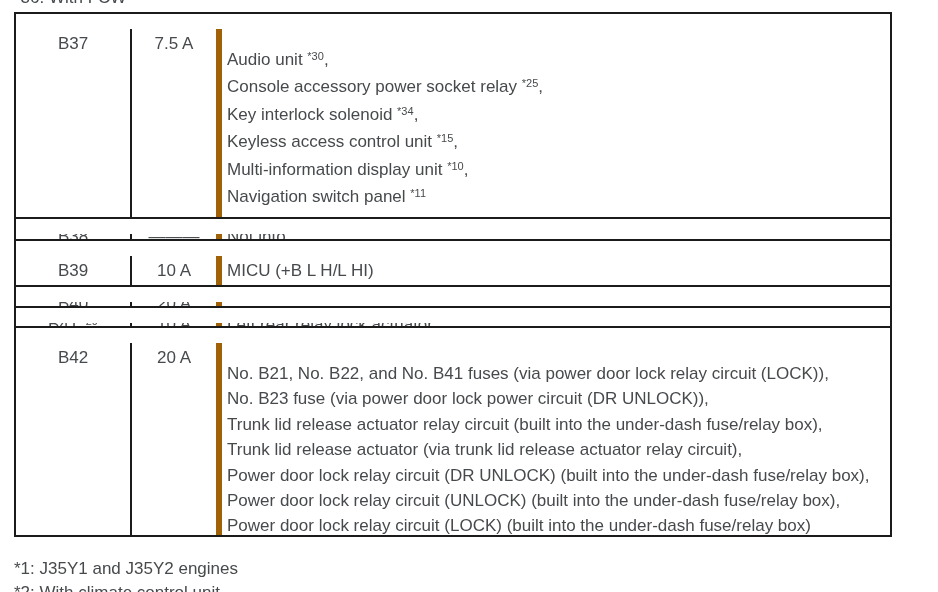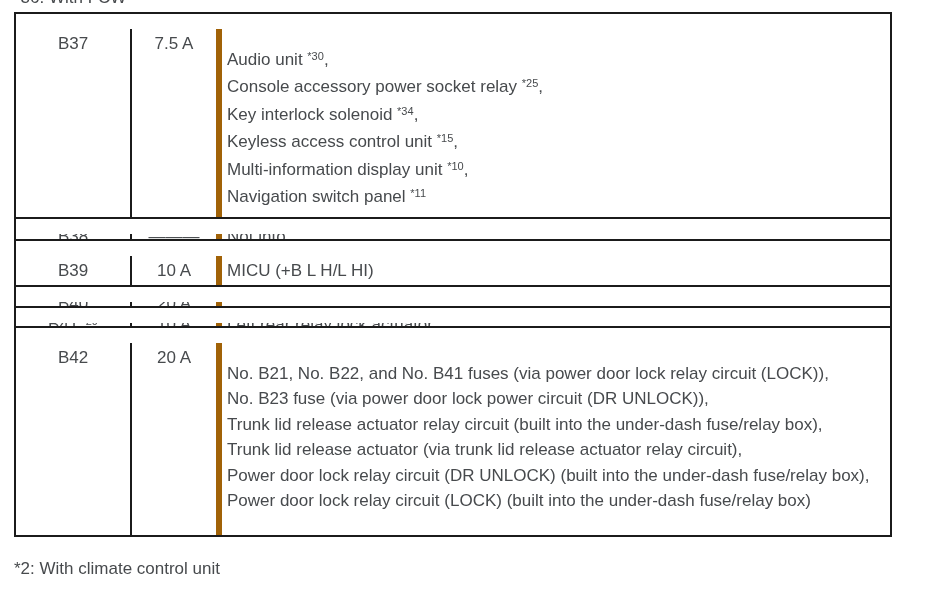--- a/index.html
+++ b/index.html
@@ -158,21 +158,23 @@
         </div>
         <div class="cell cell-amp">
           <span>20 A</span>
         </div>
         <div class="cell cell-circuits">
           <div class="line">No. B21, No. B22, and No. B41 fuses (via power door lock relay circuit (LOCK)),</div>
           <div class="line">No. B23 fuse (via power door lock power circuit (DR UNLOCK)),</div>
           <div class="line">Trunk lid release actuator relay circuit (built into the under-dash fuse/relay box),</div>
           <div class="line">Trunk lid release actuator (via trunk lid release actuator relay circuit),</div>
           <div class="line">Power door lock relay circuit (DR UNLOCK) (built into the under-dash fuse/relay box),</div>
+          <div class="line">Power door lock relay circuit (UNLOCK) (built into the under-dash fuse/relay box),</div>
           <div class="line">Power door lock relay circuit (LOCK) (built into the under-dash fuse/relay box)</div>
         </div>
       </div>
     </div>
 
   <div id="footnotes">
+    <div class="footnote">*1: J35Y1 and J35Y2 engines</div>
     <div class="footnote">*2: With climate control unit</div>
   </div>
 </div>
 
 </body></html>

